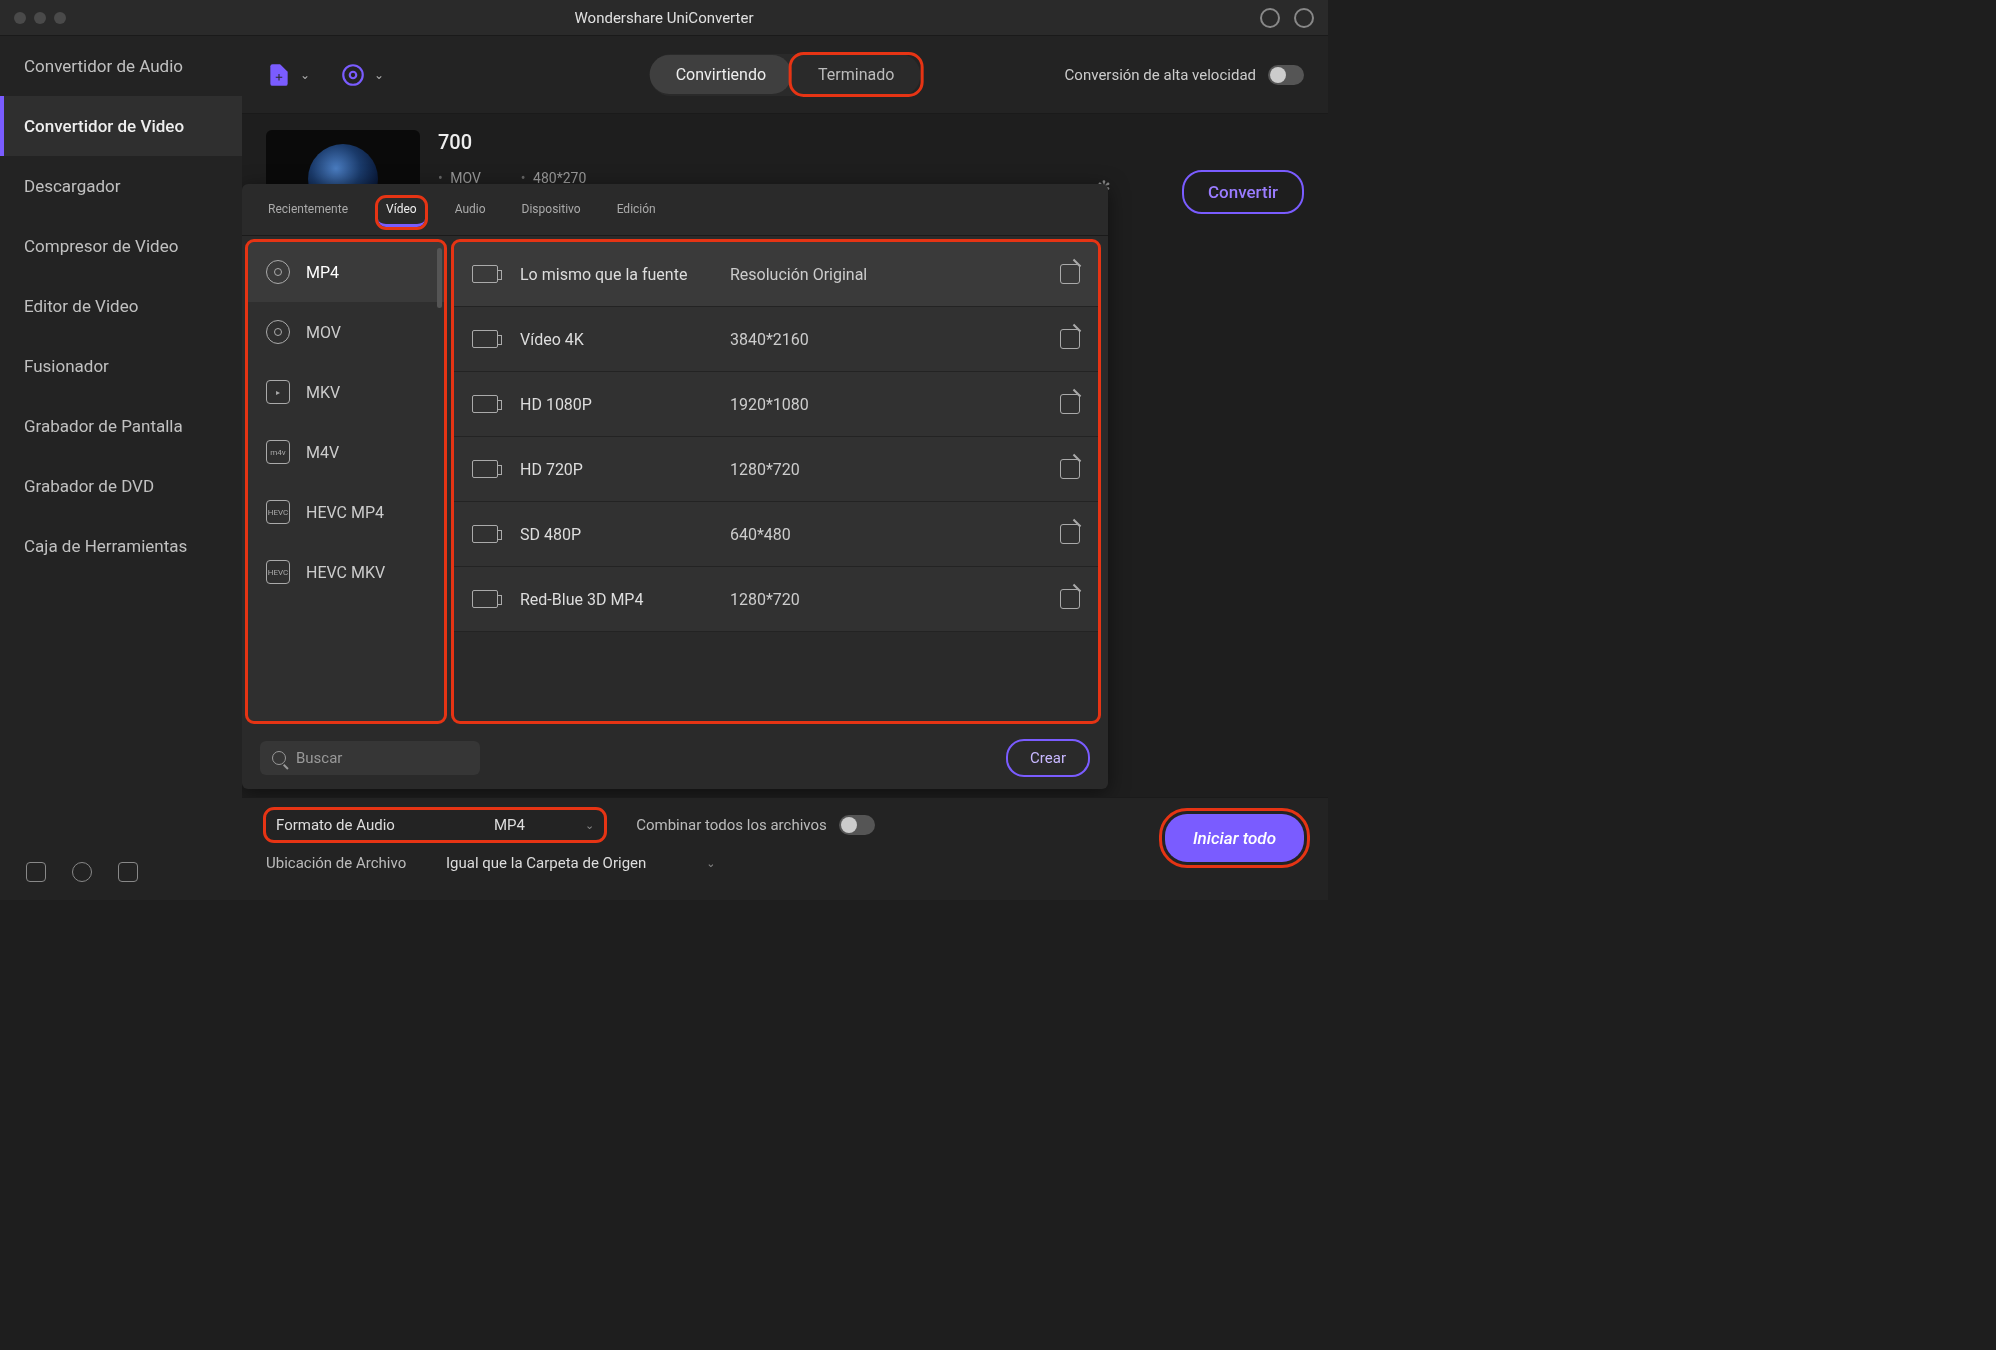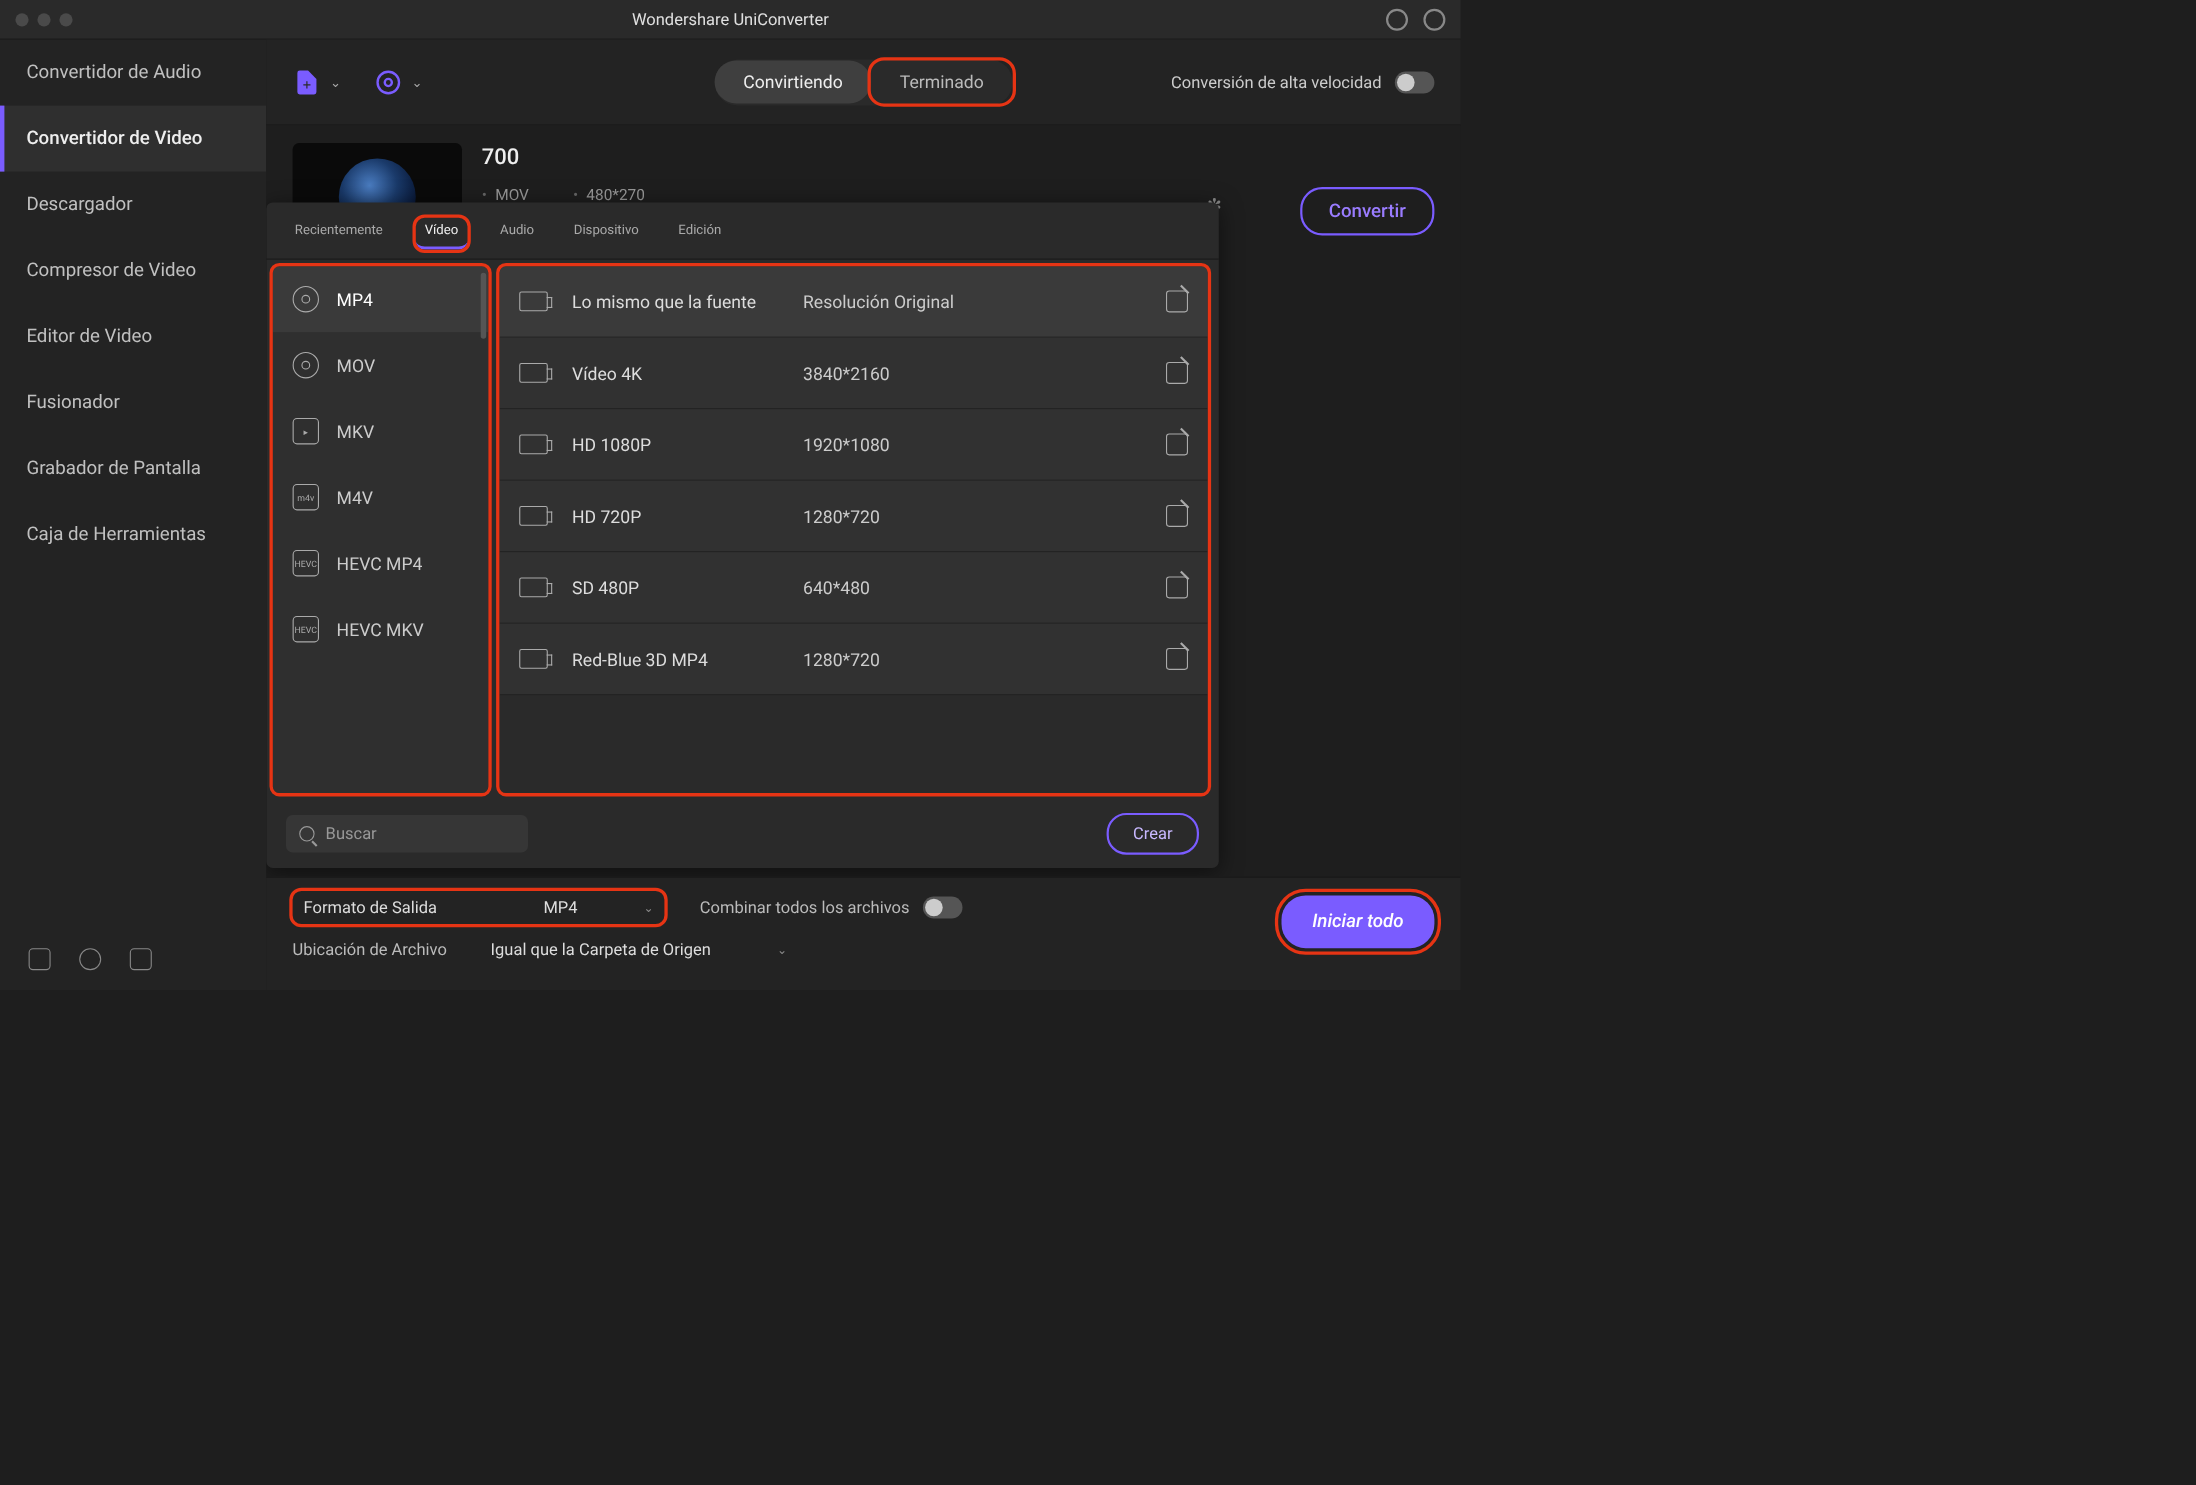--- a/index.html
+++ b/index.html
@@ -115,20 +115,21 @@
 
 <div class="app">
   <div class="sidebar">
     <div class="side-item">Convertidor de Audio</div>
     <div class="side-item active">Convertidor de Video</div>
     <div class="side-item">Descargador</div>
     <div class="side-item">Compresor de Video</div>
     <div class="side-item">Editor de Video</div>
     <div class="side-item">Fusionador</div>
     <div class="side-item">Grabador de Pantalla</div>
+    <div class="side-item">Grabador de DVD</div>
     <div class="side-item">Caja de Herramientas</div>
     <div class="sidebar-bottom">
       <div class="sb-ico"></div>
       <div class="sb-ico circ"></div>
       <div class="sb-ico"></div>
     </div>
   </div>
 
   <div class="main">
     <div class="toolbar">
@@ -257,21 +258,21 @@
             <span>Buscar</span>
           </div>
           <button class="create-btn">Crear</button>
         </div>
       </div>
     </div>
 
     <div class="bottombar">
       <div class="bb-row">
         <div class="dd hl-wrap">
-          <span class="bb-label">Formato de Salida</span>
+          <span class="bb-label">Formato de Audio</span>
           <span>MP4</span>
           <span class="chev2">⌄</span>
         </div>
         <div class="merge">
           <span>Combinar todos los archivos</span>
           <div class="toggle"></div>
         </div>
       </div>
       <div class="bb-row">
         <span class="bb-label">Ubicación de Archivo</span>

